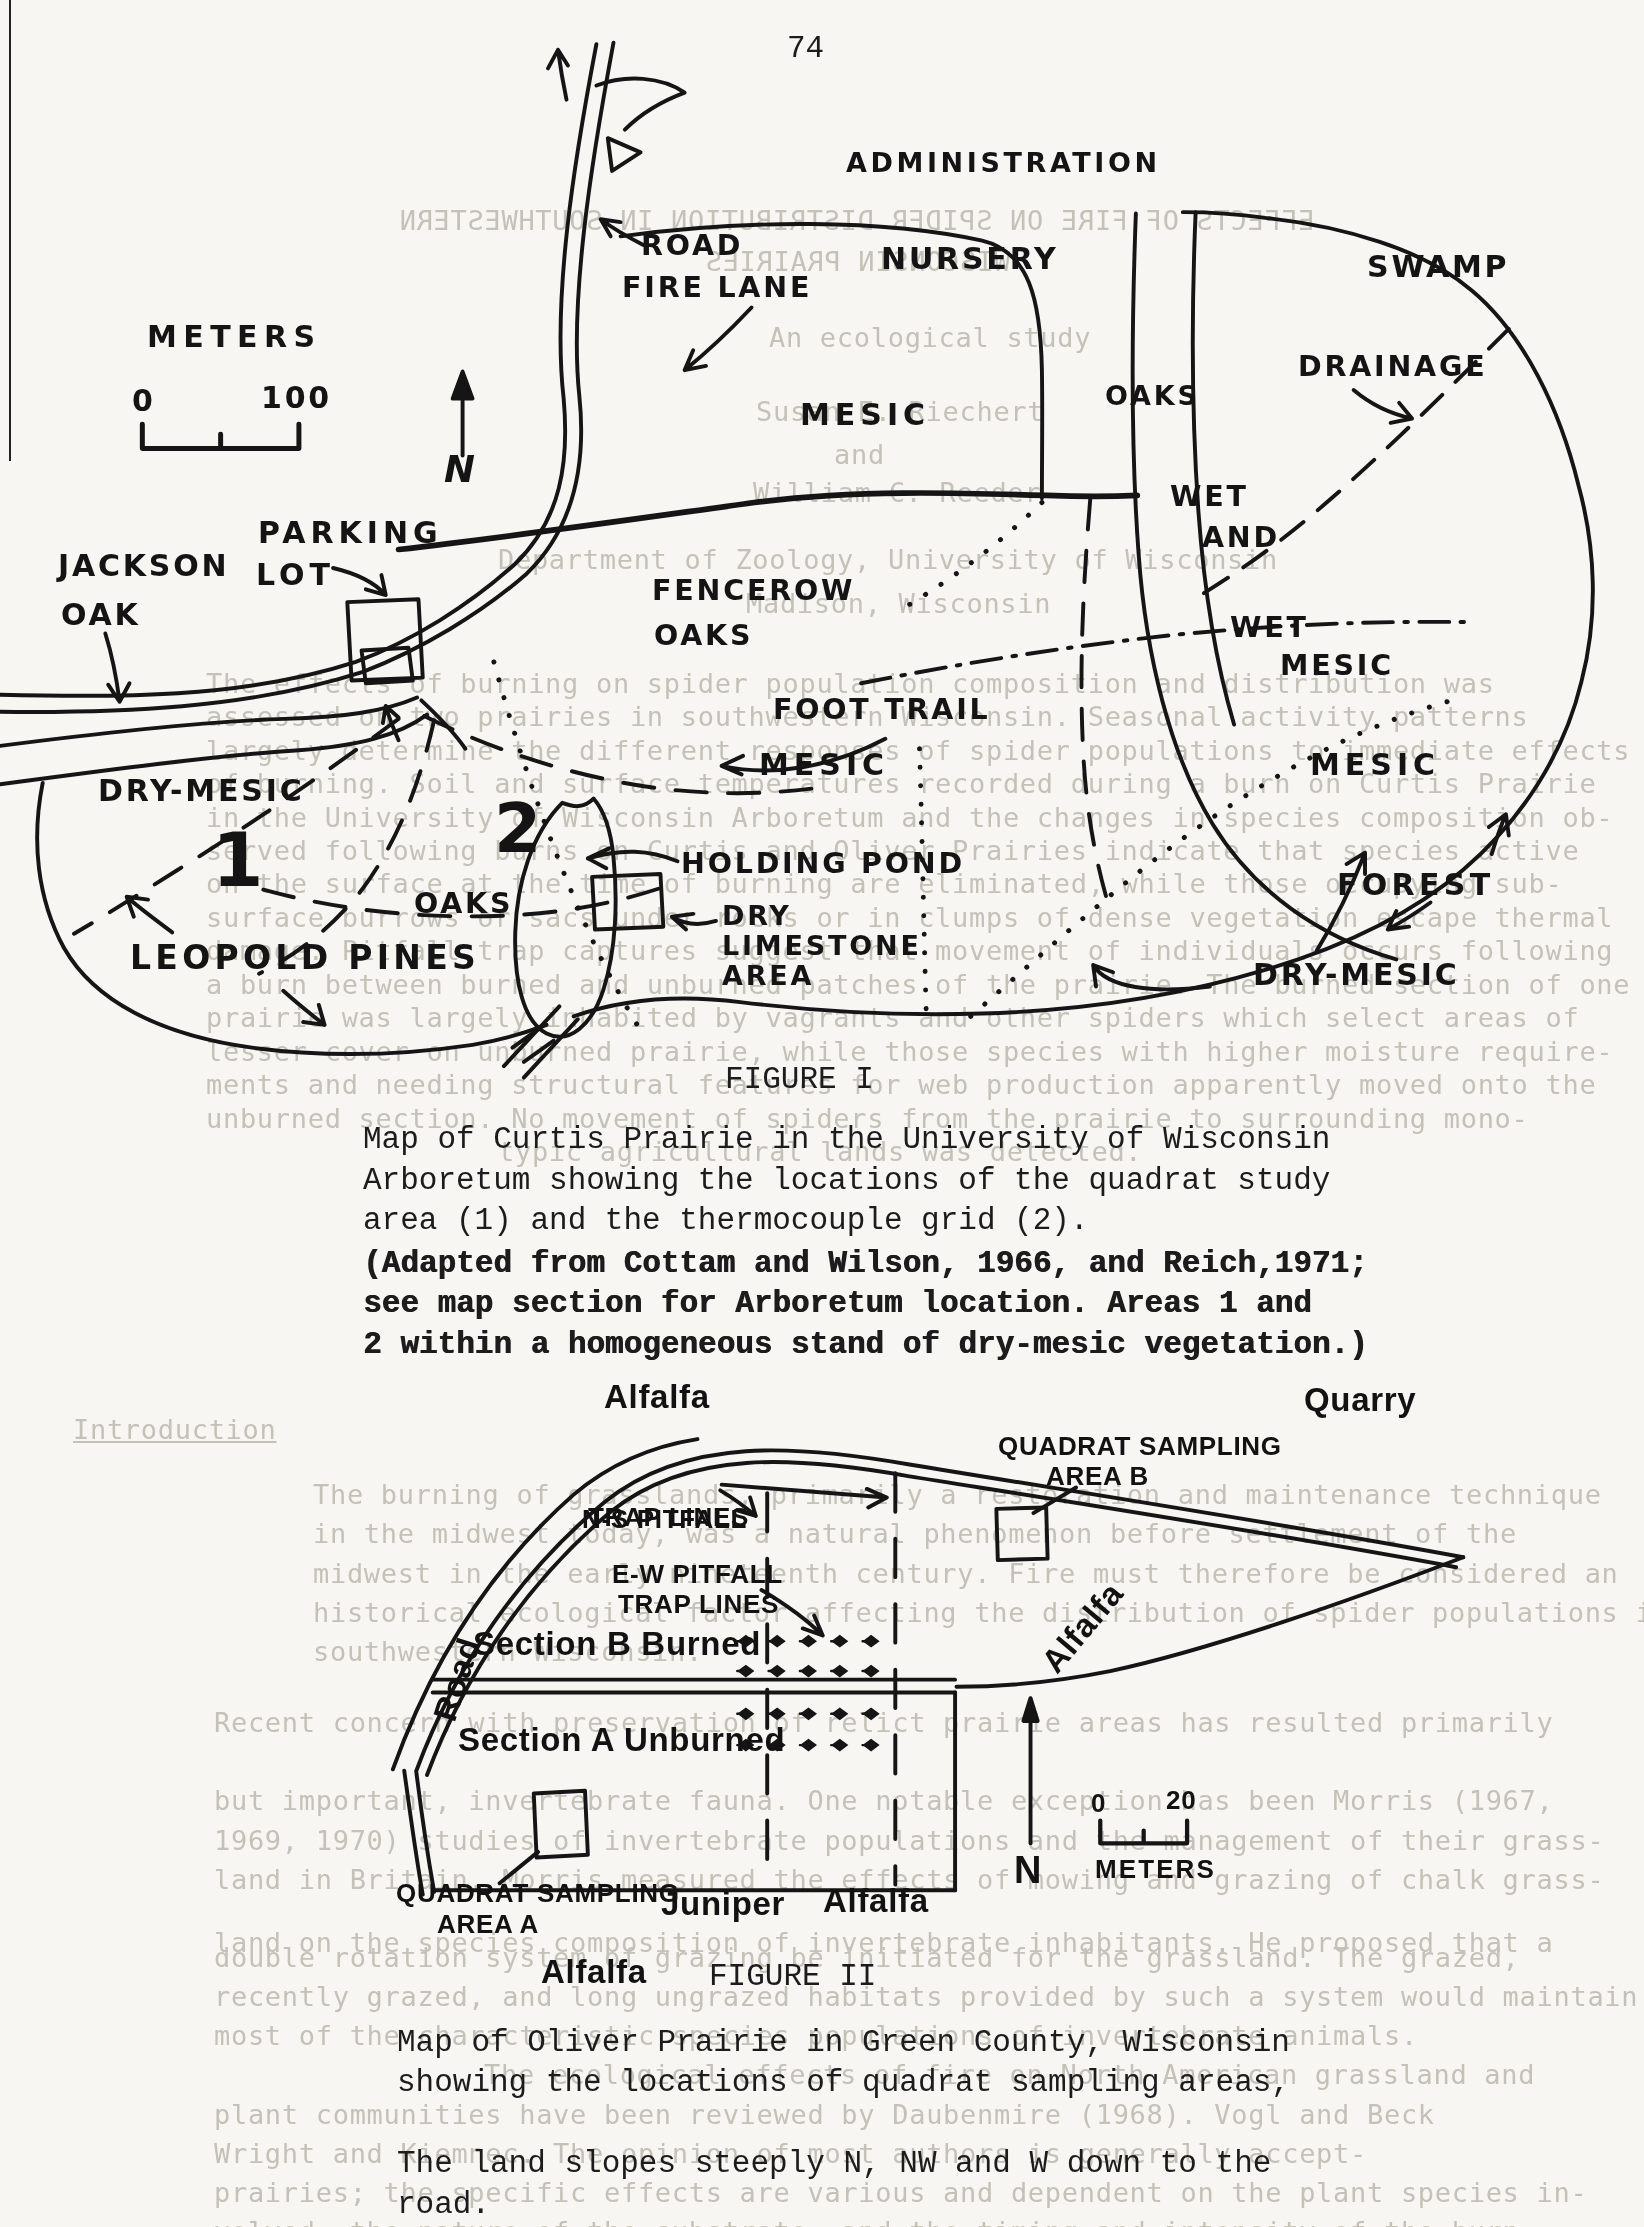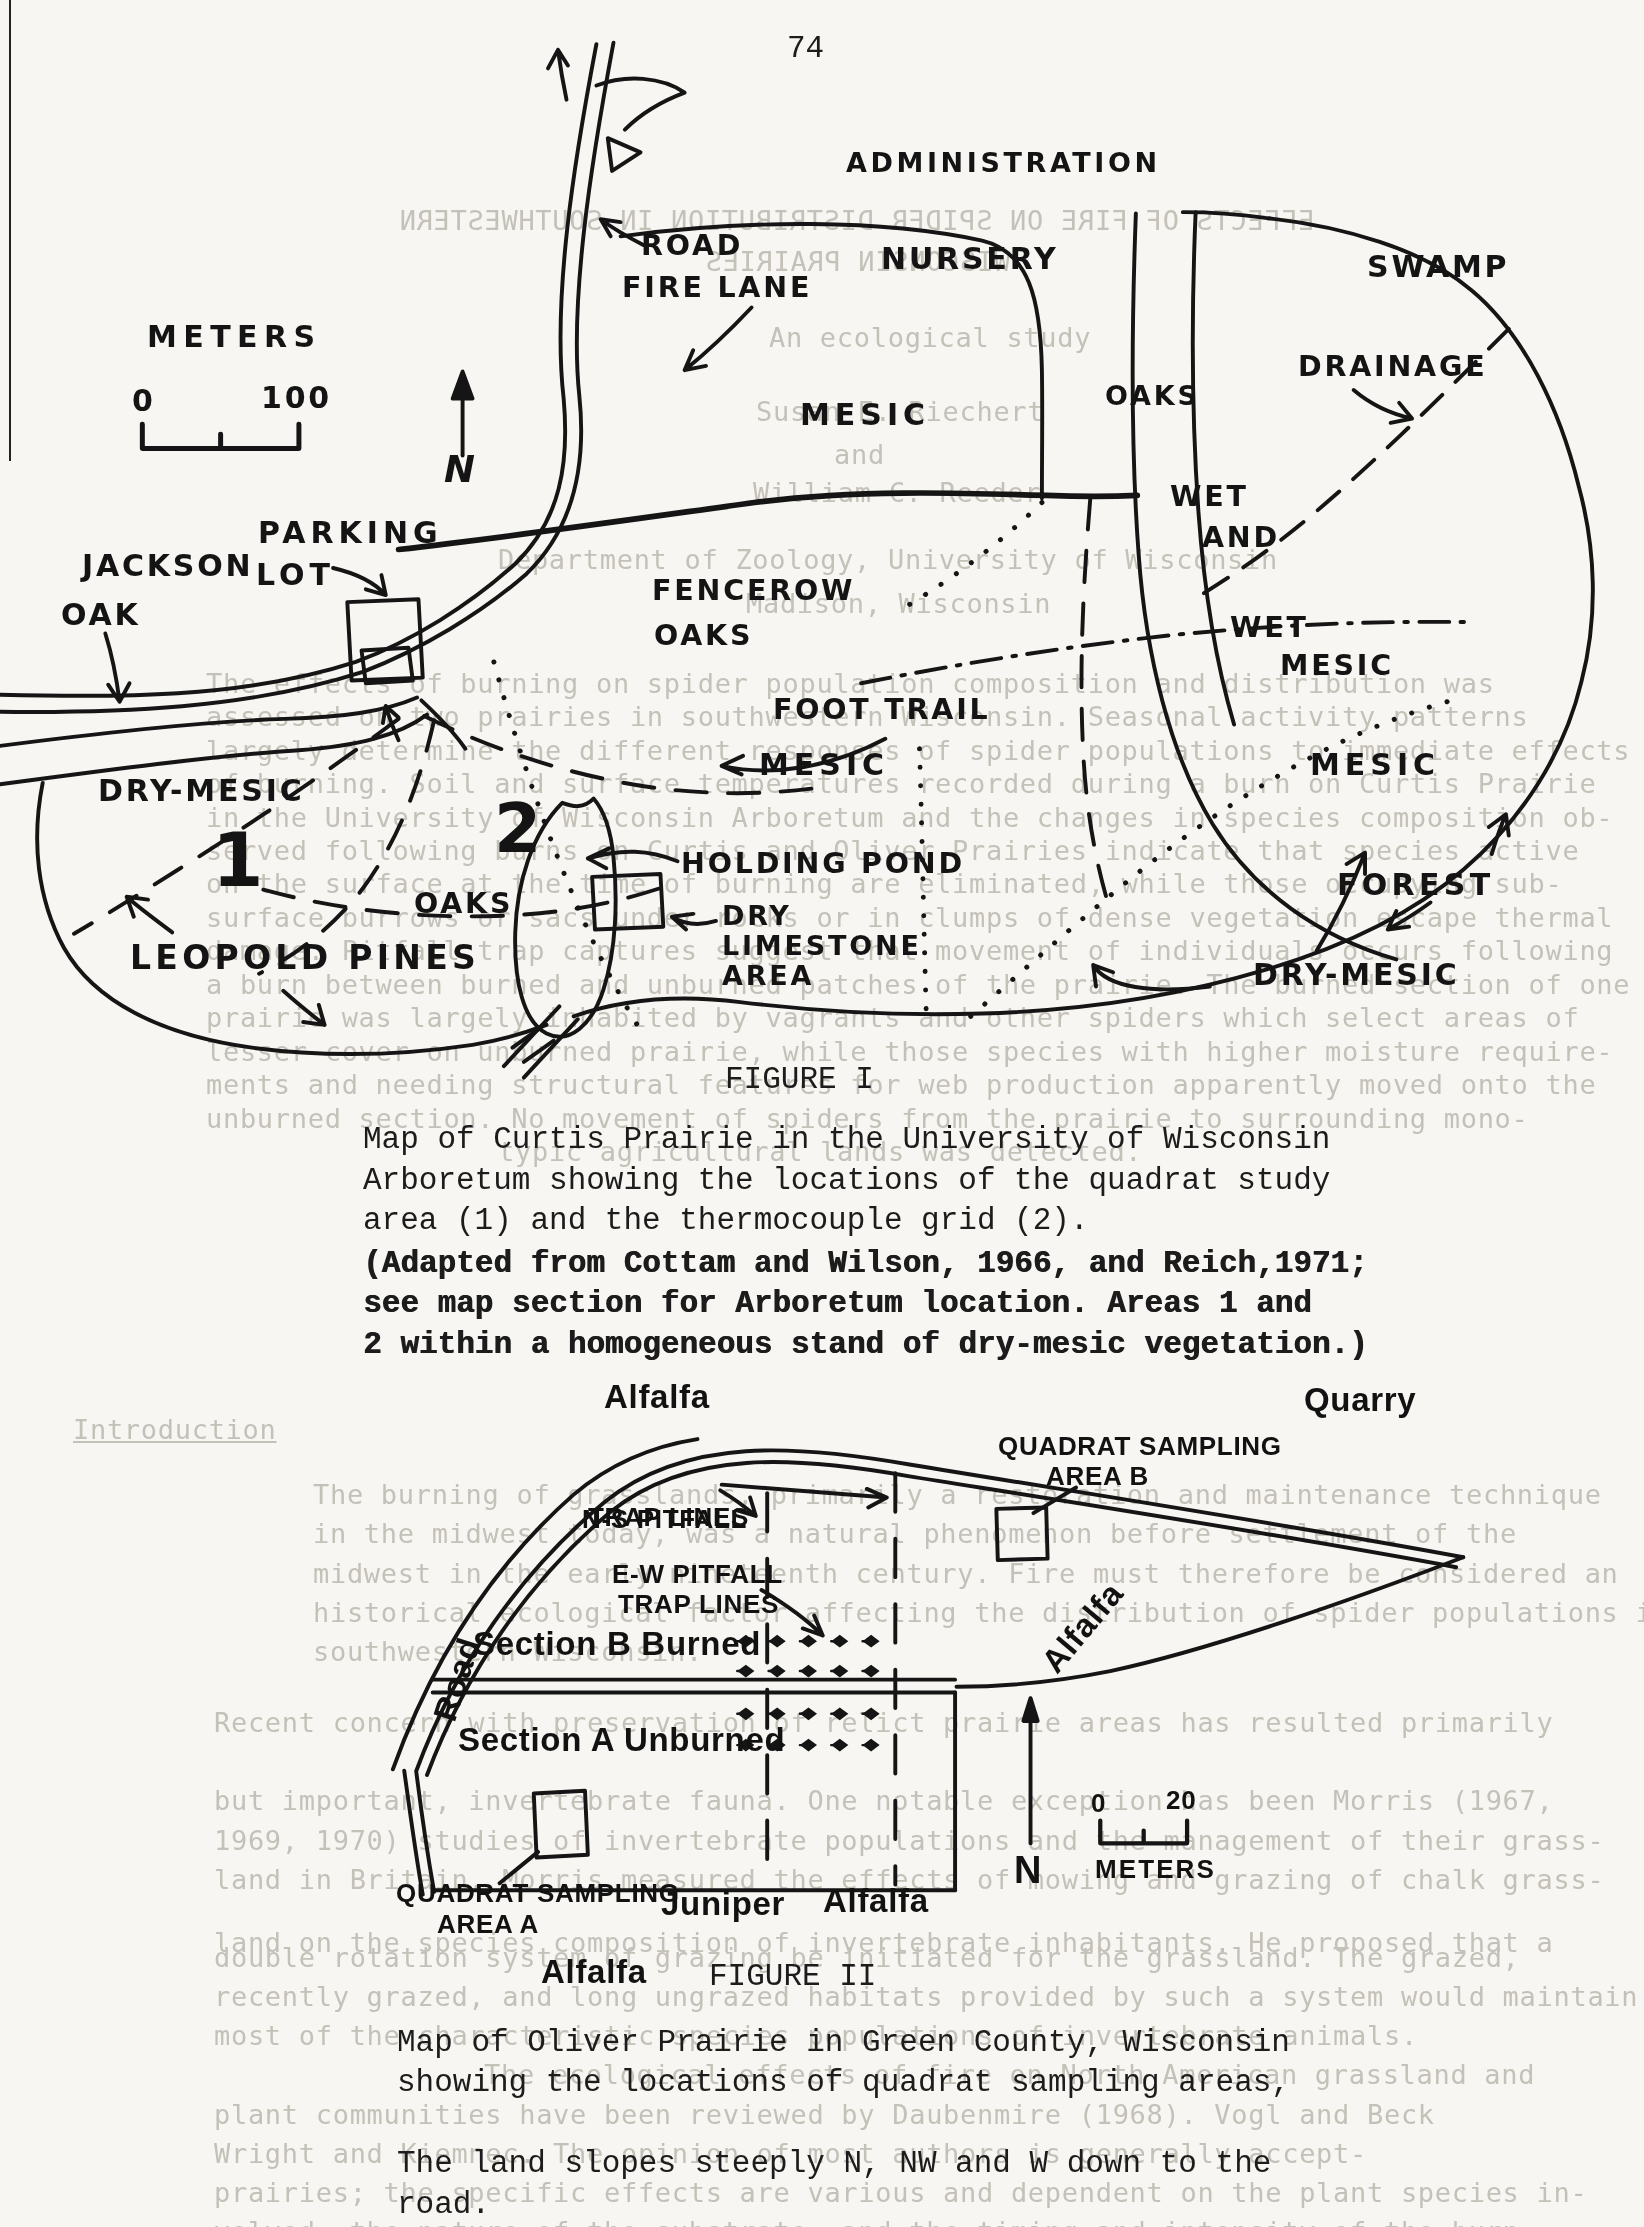--- a/index.html
+++ b/index.html
@@ -246,21 +246,21 @@
   <div class="hand h40" style="left:846px;top:147px;letter-spacing:3.6px;">ADMINISTRATION</div>
   <div class="hand h44" style="left:881px;top:241px;">NURSERY</div>
   <div class="hand h44" style="left:1367px;top:249px;">SWAMP</div>
   <div class="hand h42" style="left:1298px;top:350px;">DRAINAGE</div>
   <div class="hand h40" style="left:1105px;top:380px;">OAKS</div>
   <div class="hand h44" style="left:800px;top:397px;letter-spacing:5px;">MESIC</div>
   <div class="hand h42" style="left:1170px;top:480px;">WET</div>
   <div class="hand h42" style="left:1202px;top:521px;">AND</div>
   <div class="hand h42" style="left:1230px;top:611px;">WET</div>
   <div class="hand h42" style="left:1280px;top:649px;">MESIC</div>
-  <div class="hand h44" style="left:58px;top:548px;margin-left:24px;">JACKSON</div>
+  <div class="hand h44" style="left:58px;top:548px;">JACKSON</div>
   <div class="hand h44" style="left:61px;top:597px;">OAK</div>
   <div class="hand h44" style="left:258px;top:515px;letter-spacing:5px;text-align:right;">PARKING</div>
   <div class="hand h44" style="left:256px;top:557px;letter-spacing:5px;">LOT</div>
   <div class="hand h42" style="left:652px;top:574px;">FENCEROW</div>
   <div class="hand h42" style="left:654px;top:619px;">OAKS</div>
   <div class="hand h42" style="left:773px;top:693px;">FOOT TRAIL</div>
   <div class="hand h44" style="left:98px;top:773px;">DRY-MESIC</div>
   <div class="hand big" style="left:212px;top:817px;">1</div>
   <div class="hand big" style="left:494px;top:789px;font-size:68px;">2</div>
   <div class="hand h44" style="left:759px;top:747px;letter-spacing:5px;">MESIC</div>

